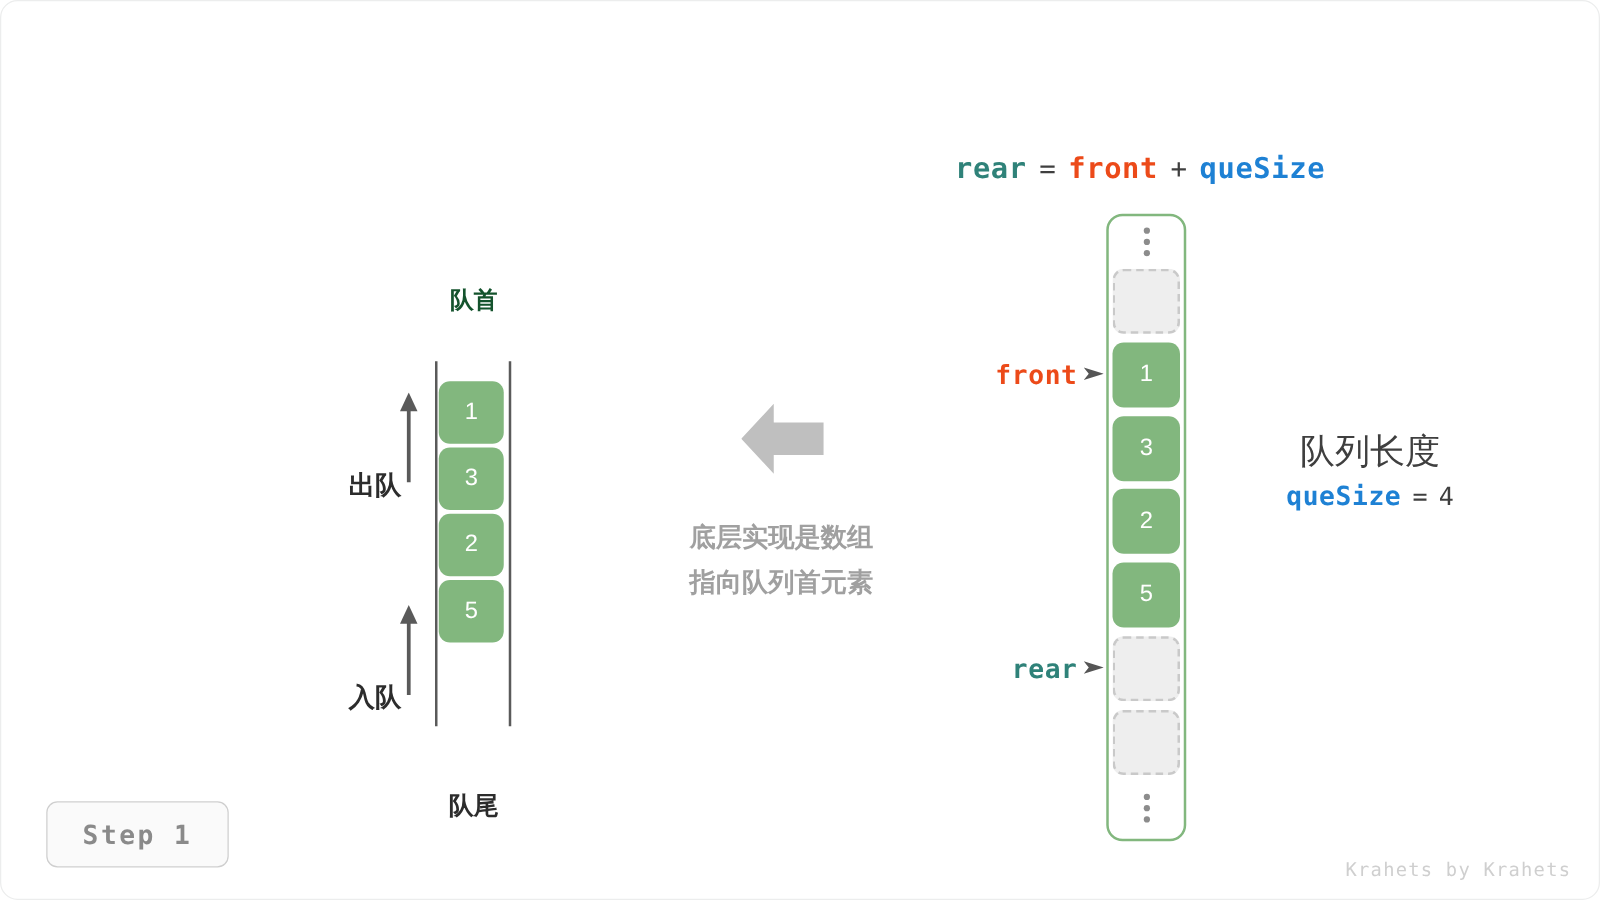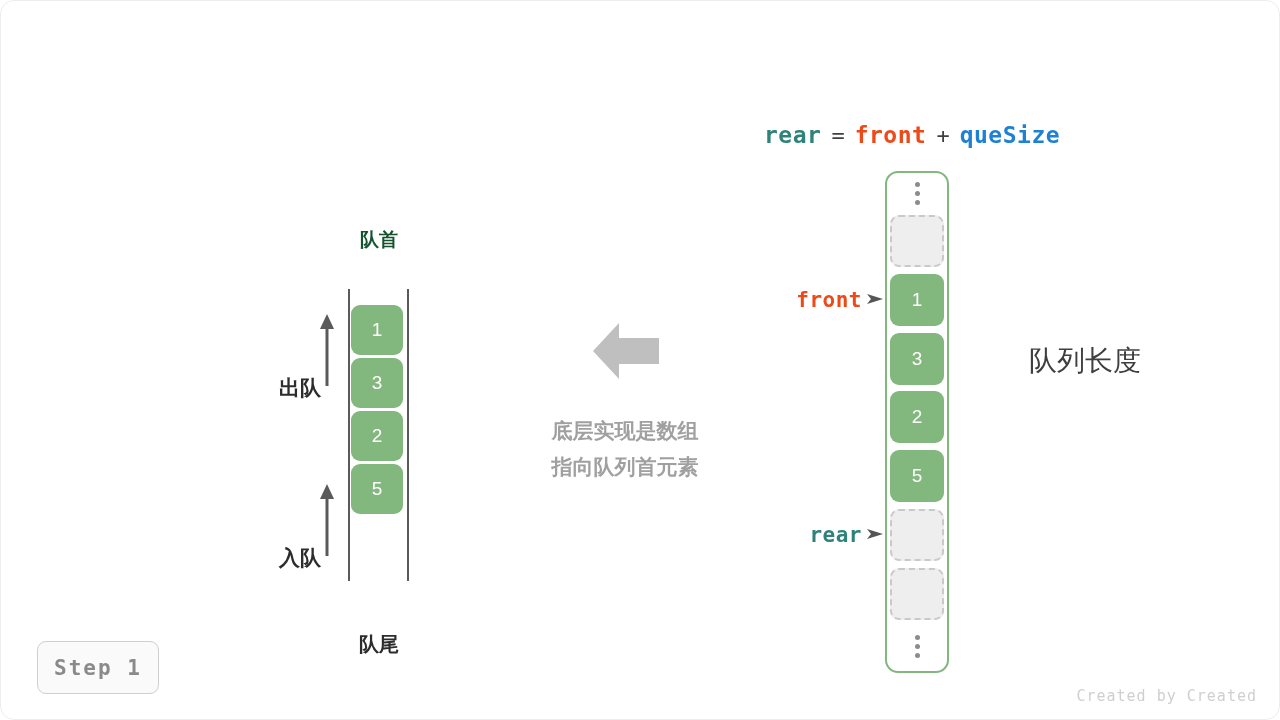--- a/index.html
+++ b/index.html
@@ -133,21 +133,21 @@
   #ptr-arrow-front { left: 866px; top: 292px; }
   #ptr-arrow-rear  { left: 866px; top: 527px; }
 
   
   #size-anno { left: 1028px; top: 341px; line-height: 37px; white-space: nowrap; }
   #size-anno .t1 { font-size: 28px; color: #3f3f3f; text-align: center; }
   #size-anno .t2 { font-size: 21px; }
 
   
   #step-chip {
-    left: 36px; top: 640px; width: 122px; height: 53px;
+    left: 36px; top: 640px; width: 146px; height: 53px;
     border: 1px solid #cfcfcf;
     border-radius: 9px;
     background: #fafafa;
     display: flex; align-items: center; justify-content: center;
     color: #8a8a8a; font-size: 21px; font-weight: bold; letter-spacing: 2px;
     font-family: "DejaVu Sans Mono","Liberation Mono",monospace;
   }
 
   
   #credit {
@@ -246,19 +246,22 @@
     <polygon points="0,1 16,6 0,11 4,6" fill="#555555"></polygon>
   </svg>
 
   <div id="ptr-rear" class="abs ptr-label">rear</div>
   <svg id="ptr-arrow-rear" class="abs ptr-arrow" viewBox="0 0 16 12">
     <polygon points="0,1 16,6 0,11 4,6" fill="#555555"></polygon>
   </svg>
 
   <div id="size-anno" class="abs">
     <div class="t1 cjk">队列长度</div>
+    <div>
+      <span class="kw-que t2">queSize</span><span class="op-plain" style="padding:0 9px">=</span><span class="op-plain">4</span>
+    </div>
   </div>
 
   <div id="step-chip" class="abs">Step 1</div>
 
-  <div id="credit" class="abs">Created by Created</div>
+  <div id="credit" class="abs">Krahets by Krahets</div>
 
 </div>
 
 </body></html>

